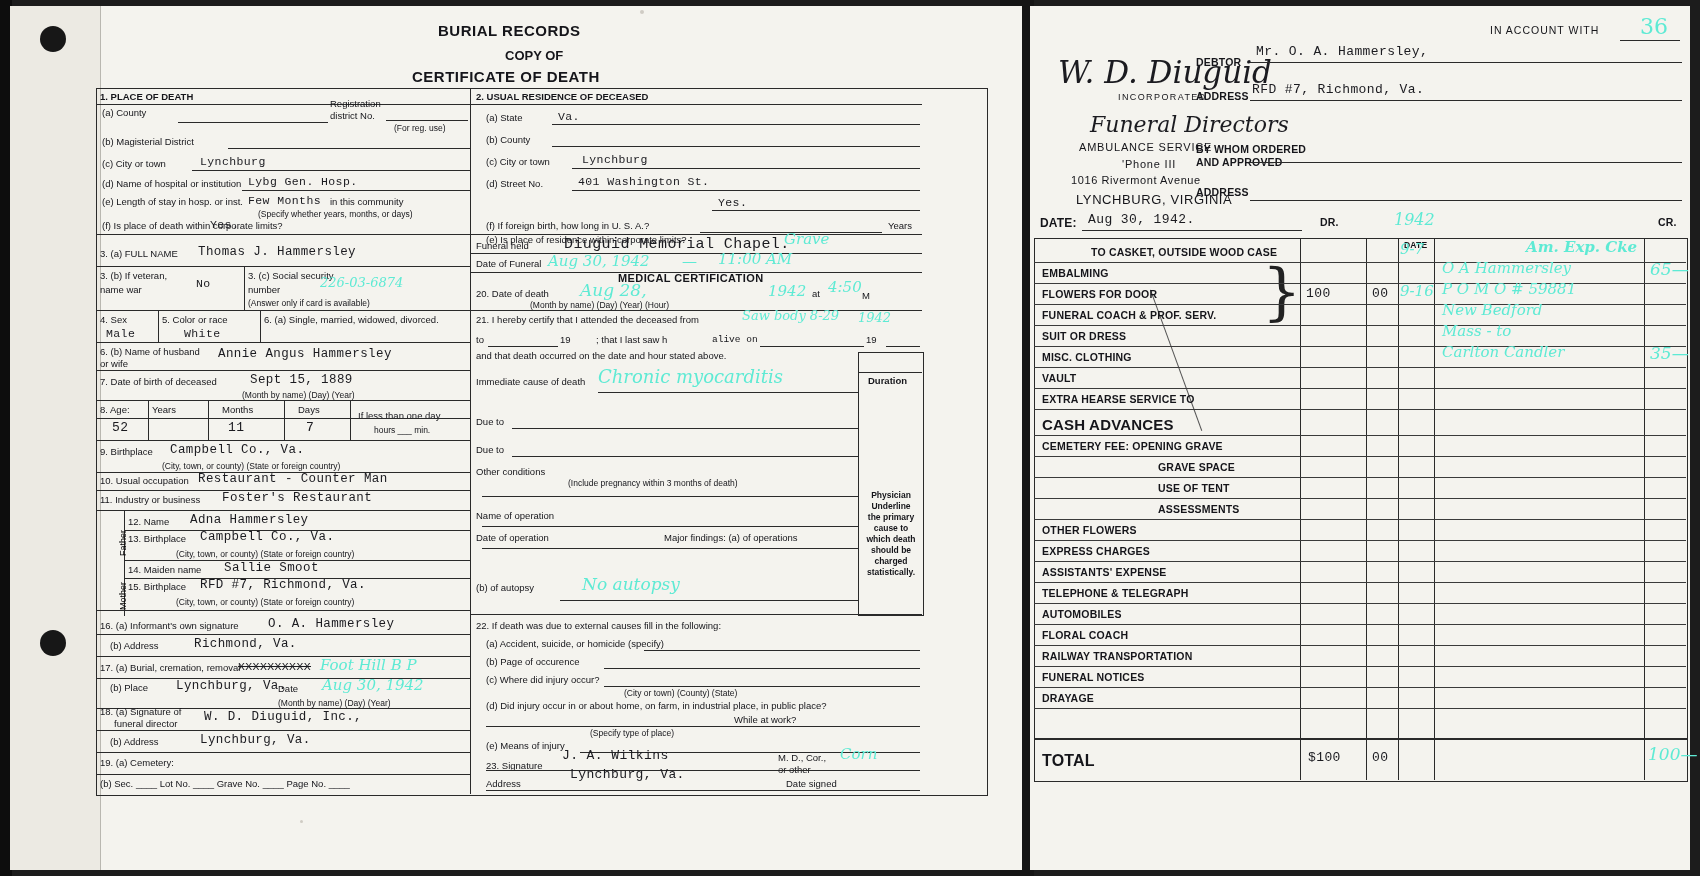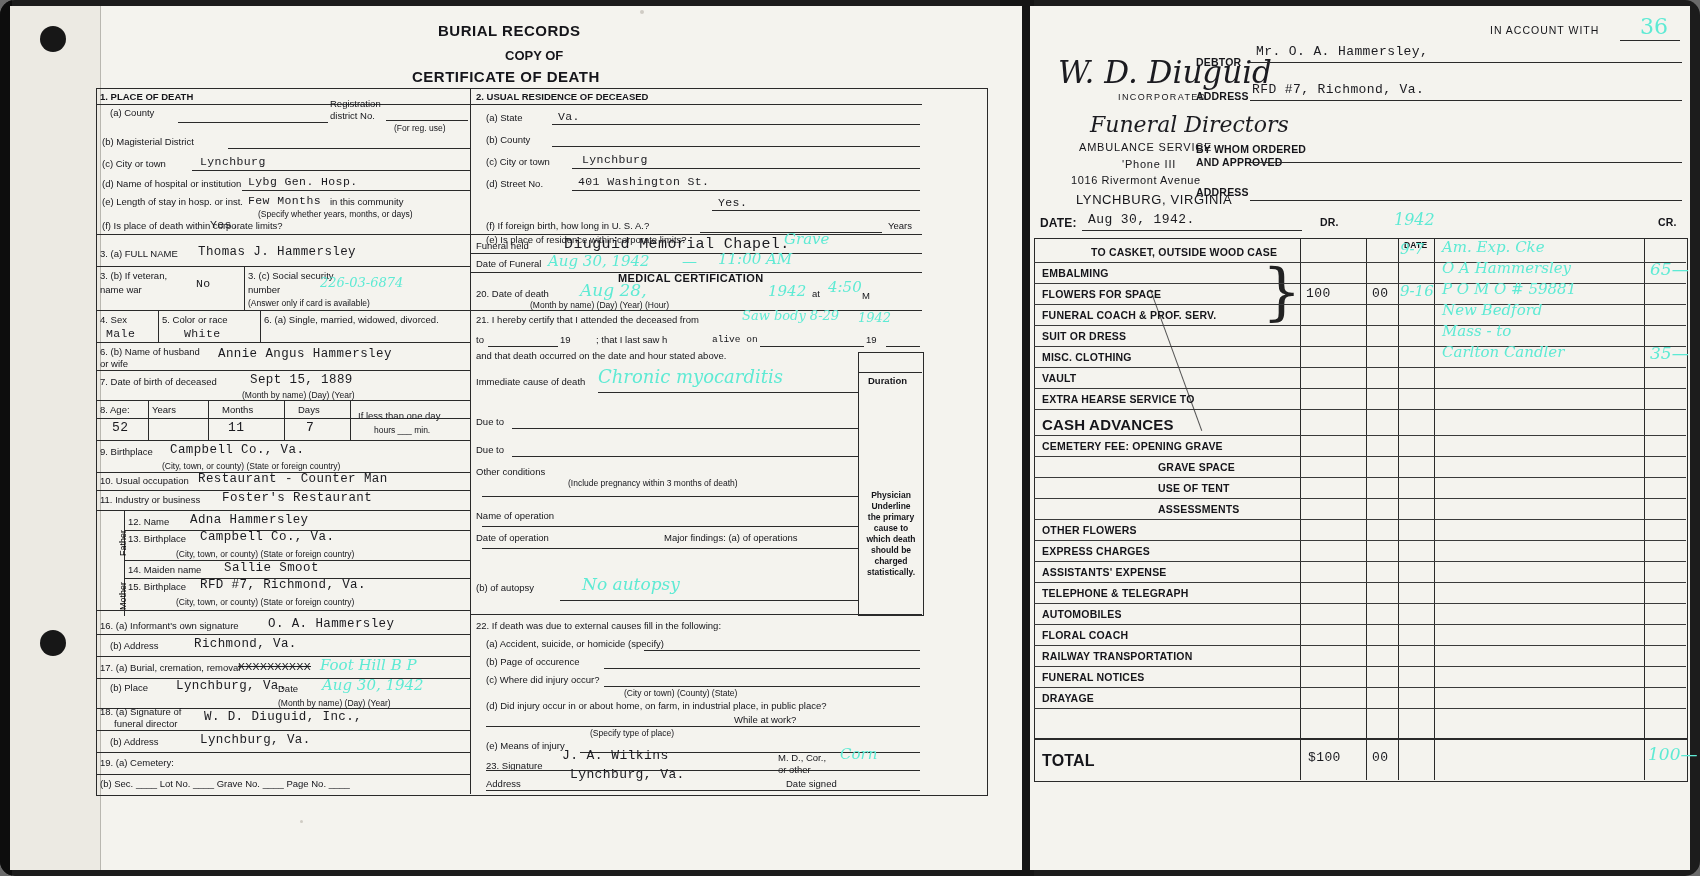--- a/index.html
+++ b/index.html
@@ -1,17 +1,17 @@
 <!DOCTYPE html>
 <html><head>
 <meta charset="utf-8">
 <style>
   html,body{margin:0;padding:0;background:#6b6b6b;}
   body{font-family:"Liberation Sans", sans-serif;}
-  #page{position:relative;width:1700px;height:876px;background:#1c1c1c;overflow:hidden;border-radius:15px;}
+  #page{position:relative;width:1700px;height:876px;background:#1c1c1c;overflow:hidden;}
   
   .sheet{position:absolute;background:#f2f1ec;}
   #leftsheet{left:10px;top:6px;width:1012px;height:864px;background:#f4f3ee;}
   #rightsheet{left:1030px;top:6px;width:660px;height:864px;background:#f4f3ee;}
   #gutter{position:absolute;left:1000px;top:0;width:34px;height:876px;background:#151515;}
   #leftmargin{position:absolute;left:0;top:0;width:12px;height:876px;background:#0d0d0d;}
   .punch{position:absolute;width:26px;height:26px;border-radius:50%;background:#171717;}
   .binderstrip{position:absolute;left:10px;top:6px;width:90px;height:864px;background:#eceae3;border-right:1px solid #b9b7b0;}
   .speck{position:absolute;background:#cfccc4;border-radius:50%;}
 
@@ -54,21 +54,21 @@
 
     <div class="t ttl" style="left:438px;top:22px;">BURIAL RECORDS</div>
     <div class="t ttl2" style="left:505px;top:48px;">COPY OF</div>
     <div class="t ttl" style="left:412px;top:68px;">CERTIFICATE OF DEATH</div>
 
     <div class="box" style="left:96px;top:88px;width:890px;height:706px;"></div>
     <div class="vline" style="left:470px;top:88px;height:706px;"></div>
 
     <div class="t sm b" style="left:100px;top:91px;">1. PLACE OF DEATH</div>
     <div class="line" style="left:96px;top:104px;width:374px;"></div>
-    <div class="t sm" style="left:102px;top:107px;padding-left:8px;">(a) County</div>
+    <div class="t sm" style="left:102px;top:107px;">(a) County</div>
     <div class="t sm" style="left:330px;top:98px;">Registration</div>
     <div class="t sm" style="left:330px;top:110px;">district No.</div>
     <div class="t tiny" style="left:394px;top:123px;">(For reg. use)</div>
     <div class="line" style="left:178px;top:122px;width:150px;"></div>
     <div class="line" style="left:386px;top:120px;width:82px;"></div>
 
     <div class="t sm" style="left:102px;top:136px;">(b) Magisterial District</div>
     <div class="line" style="left:228px;top:148px;width:242px;"></div>
     <div class="t sm" style="left:102px;top:158px;">(c) City or town</div>
     <div class="tw" style="left:200px;top:155px;">Lynchburg</div>
@@ -345,31 +345,31 @@
     <div class="rlabel" style="left:1404px;top:240px;font-size:8.5px;">DATE</div>
 
     <div style="position:absolute;left:1262px;top:255px;font-size:62px;color:#222;font-family:'DejaVu Serif',serif;">}</div>
 
     <div style="position:absolute;left:1150px;top:290px;width:1px;height:150px;background:#555;transform:rotate(-20deg);transform-origin:top left;"></div>
 
     <div id="ledger-rows">
         <div>
           <div class="rlabel" style="left: 1091px; top: 246px;">TO CASKET, OUTSIDE WOOD CASE</div>
           <div class="hw" style="left: 1400px; top: 240px; font-size: 15px;">9-7</div>
-          <div class="hw" style="left: 1442px; top: 238px; font-size: 15px;">Am. Exp. Cke</div>
+          <div class="hw" style="left: 1526px; top: 238px; font-size: 15px; font-weight: bold;">Am. Exp. Cke</div>
           <div class="line" style="left: 1034px; top: 262px; width: 652px; border-bottom-color: rgb(58, 58, 58);"></div>
         </div>
         <div>
           <div class="rlabel" style="left: 1042px; top: 267px;">EMBALMING</div>
           <div class="hw" style="left: 1442px; top: 259px; font-size: 15px;">O A Hammersley</div>
           <div class="hw" style="left: 1650px; top: 259px; font-size: 17px;">65—</div>
           <div class="line" style="left: 1034px; top: 283px; width: 652px; border-bottom-color: rgb(58, 58, 58);"></div>
         </div>
         <div>
-          <div class="rlabel" style="left: 1042px; top: 288px;">FLOWERS FOR SPACE</div>
+          <div class="rlabel" style="left: 1042px; top: 288px;">FLOWERS FOR DOOR</div>
           <div class="tw" style="left: 1306px; top: 286px; font-size: 13px;">100</div>
           <div class="tw" style="left: 1372px; top: 286px; font-size: 13px;">00</div>
           <div class="hw" style="left: 1400px; top: 282px; font-size: 15px;">9-16</div>
           <div class="hw" style="left: 1442px; top: 280px; font-size: 15px;">P O M O # 59881</div>
           <div class="line" style="left: 1034px; top: 304px; width: 652px; border-bottom-color: rgb(58, 58, 58);"></div>
         </div>
         <div>
           <div class="rlabel" style="left: 1042px; top: 309px;">FUNERAL COACH &amp; PROF. SERV.</div>
           <div class="hw" style="left: 1442px; top: 301px; font-size: 15px;">New Bedford</div>
           <div class="line" style="left: 1034px; top: 325px; width: 652px; border-bottom-color: rgb(58, 58, 58);"></div>

